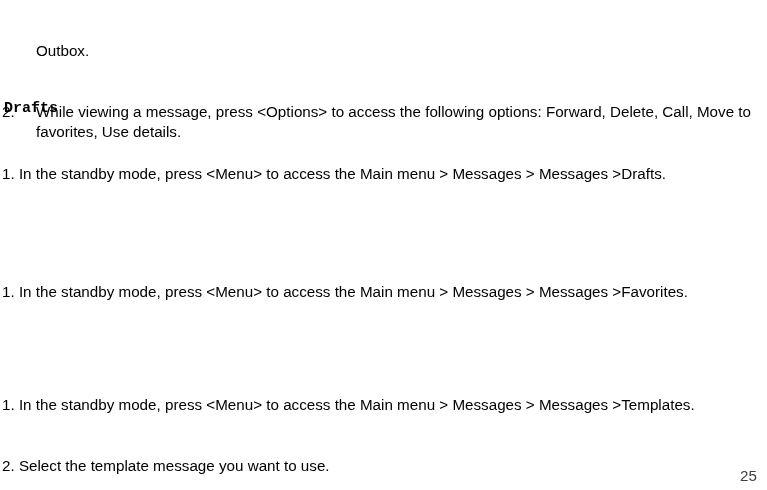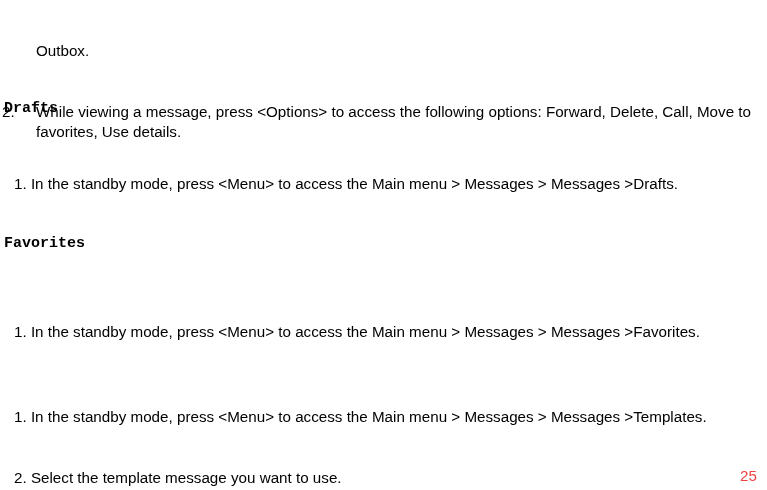--- a/index.html
+++ b/index.html
@@ -62,21 +62,21 @@
   .section {
     position: absolute;
     left: 0px;
     width: 762px;
   }
   .section-heading {
     margin: 4px;
     font-family: Liberation Mono, monospace;
   }
   .list {
-    margin: 14px;
+    margin: 2px;
     padding: 0;
   }
   
   .flow-item {
     display: block;
     text-indent: 0;
   }
   
   .hang-20 {
     display: block;
@@ -86,21 +86,21 @@
 
   .spacer-sm { height: 9px; }
 
   
   .page-number {
     position: absolute;
     right: 10px;
     bottom: 5px;
     font-size: 15.2px;
     line-height: 18px;
-    color: #ef4444;
+    color: #404040;
   }
 </style>
 </head>
 <body>
 
 <div class="page">
 
   <div class="cont-item body-text">
     <span class="cont-first-line">Outbox.</span>
     <div class="num-row">
@@ -110,21 +110,20 @@
   </div>
 
   <div class="section" style="top:95px;">
     <div class="heading section-heading">Drafts</div>
     <div class="list body-text">
       <span class="flow-item">1. In the standby mode, press &lt;Menu&gt; to access the Main menu &gt; Messages &gt; Messages &gt;Drafts.</span>
     </div>
   </div>
 
   <div class="section" style="top:230px;">
-    <div class="heading section-heading">Favorites</div>
     <div class="spacer-sm"></div>
     <div class="list body-text">
       <span class="hang-20">1. In the standby mode, press &lt;Menu&gt; to access the Main menu &gt; Messages &gt; Messages &gt;Favorites.</span>
     </div>
   </div>
 
   <div class="section" style="top:352px;">
     <div class="list body-text">
       <span class="flow-item">1. In the standby mode, press &lt;Menu&gt; to access the Main menu &gt; Messages &gt; Messages &gt;Templates.</span>
       <span class="flow-item">2. Select the template message you want to use.</span>

